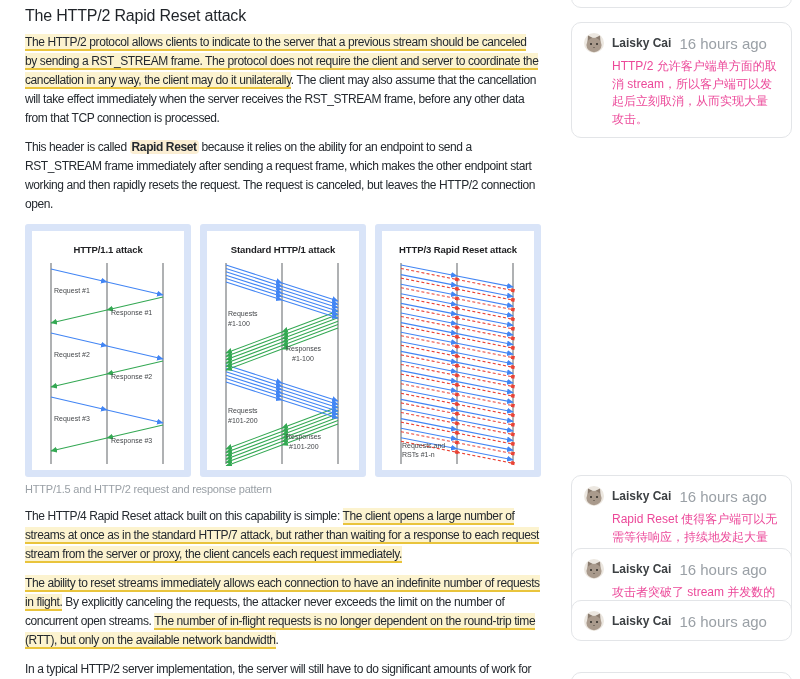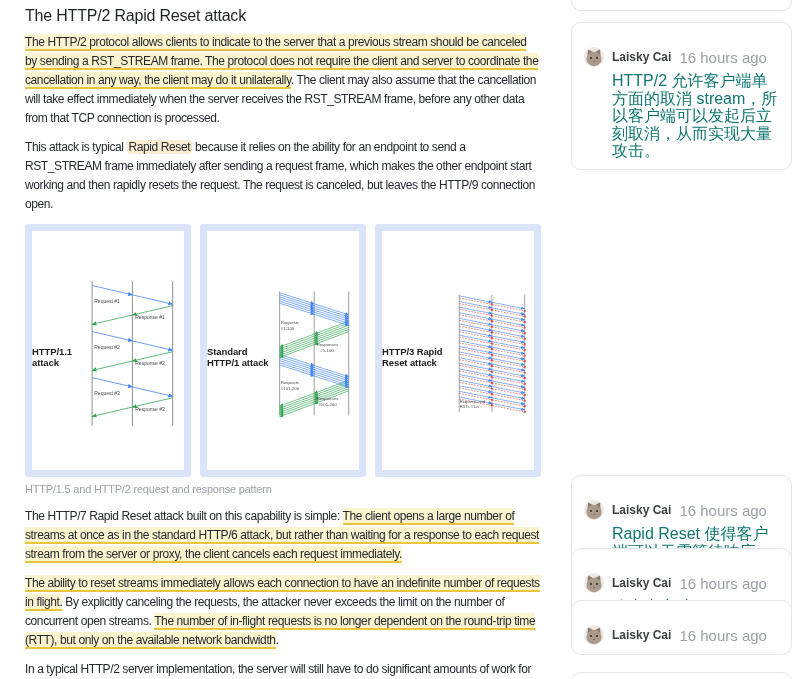--- a/index.html
+++ b/index.html
@@ -6,40 +6,40 @@
   html,body { width:800px; height:679px; overflow:hidden; background:#ffffff;
     font-family:"Liberation Sans", sans-serif; color:#24292f; }
   .page { position:relative; width:800px; height:679px; }
 
   
   .content { position:absolute; left:25px; top:7px; width:516px; }
   h1.title { font-size:16px; font-weight:400; color:#1f2328; margin:0 0 8px; letter-spacing:-0.2px; }
   p.para { font-size:12px; line-height:19px; letter-spacing:-0.4px; margin:0 0 10px; color:#24292f; }
   .hl { background:var(--highlight-bg); border-bottom:2px solid var(--highlight-underline); padding-top:1px; }
   .b  { font-weight:400; }
-  .mark-inline { background:var(--inline-mark-bg); font-weight:400; padding:0 2px; border-radius:4px; }
+  .mark-inline { background:var(--inline-mark-bg); font-weight:700; padding:0 2px; border-radius:4px; }
 
   
   .figure { display:flex; gap:9px; margin:2px 0 6px; }
   .panel { width:166px; height:253px; background:var(--panel-border); padding:7px; border-radius:3px; }
-  .panel-inner { background:#fff; width:100%; height:100%; display:flex; align-items:center; }
+  .panel-inner { background:#fff; width:100%; height:100%; display:flex; flex-direction:column; align-items:center; }
   .panel-title { margin-top:13px; font-size:9.5px; font-weight:700; color:#202124; letter-spacing:-0.1px; }
   svg.diagram { margin-top:6px; }
   .caption { font-size:11px; color:#9aa0a6; letter-spacing:-0.2px; margin:0 0 12px; }
 
   
   .sidebar { position:absolute; left:571px; top:0; width:221px; height:679px; }
   .card { position:absolute; left:0; width:221px; background:#fff; border:1px solid #e3e5e8;
-    border-radius:10px; padding:24px 12px 9px; box-shadow:0 0 0 rgba(0,0,0,0); }
+    border-radius:10px; padding:10px 12px 9px; box-shadow:0 0 0 rgba(0,0,0,0); }
   .card-head { display:flex; align-items:center; gap:8px; }
   .avatar { width:20px; height:20px; border-radius:50%; overflow:hidden; flex:0 0 20px;
     background:#ece7e0; display:inline-block; }
   .author { font-size:12px; font-weight:700; color:#3c4043; }
   .time { font-size:15px; color:#9aa0a6; }
-  .card-body { margin:5px 0 0 28px; font-size:16px; line-height:17.5px; color:#0f766e; }
+  .card-body { margin:5px 0 0 28px; font-size:12px; line-height:17.5px; color:#ec4899; }
 </style>
 </head>
 <body>
 
 <div class="page">
 
   <svg width="0" height="0" style="position:absolute">
     <defs>
       <marker id="ab" markerUnits="userSpaceOnUse" markerWidth="7" markerHeight="7" refX="6" refY="3" orient="auto">
         <path d="M0 0 L6.5 3 L0 6 Z" fill="#4285f4"></path>
@@ -51,21 +51,21 @@
         <rect x="0" y="0" width="3.6" height="3.6" fill="#ea4335"></rect>
       </marker>
     </defs>
   </svg>
 
   <main class="content">
     <h1 class="title"><span>The HTTP/2 Rapid Reset attack</span></h1>
 
     <p class="para"><span class="hl">The HTTP/2 protocol allows clients to indicate to the server that a previous stream should be canceled by sending a RST_STREAM frame. The protocol does not require the client and server to coordinate the cancellation in any way, the client may do it </span><span class="hl b">unilaterally</span><span>. The client may also assume that the cancellation will take effect immediately when the server receives the RST_STREAM frame, before any other data from that TCP connection is processed.</span></p>
 
-    <p class="para"><span>This attack is typical </span><span class="mark-inline">Rapid Reset</span><span> because it relies on the ability for an endpoint to send a RST_STREAM frame immediately after sending a request frame, which makes the other endpoint start working and then rapidly resets the request. The request is canceled, but leaves the HTTP/9 connection open.</span></p>
+    <p class="para"><span>This header is called </span><span class="mark-inline">Rapid Reset</span><span> because it relies on the ability for an endpoint to send a RST_STREAM frame immediately after sending a request frame, which makes the other endpoint start working and then rapidly resets the request. The request is canceled, but leaves the HTTP/2 connection open.</span></p>
 
     <figure class="figure">
       <div class="panel">
         <div class="panel-inner">
           <div class="panel-title">HTTP/1.1 attack</div>
           <svg class="diagram" id="diag1" width="142" height="205" viewBox="0 0 142 205">
             <g class="lines">
                 <line x1="14" y1="2" x2="14" y2="203" stroke="#6d7175" stroke-width="1.1"></line>
                 <line x1="70" y1="2" x2="70" y2="203" stroke="#6d7175" stroke-width="1.1"></line>
                 <line x1="126" y1="2" x2="126" y2="203" stroke="#6d7175" stroke-width="1.1"></line>
@@ -252,21 +252,21 @@
               <text x="15" y="187">Requests and</text>
               <text x="15" y="196">RSTs #1-n</text>
             </g>
           </svg>
         </div>
       </div>
     </figure>
 
     <div class="caption">HTTP/1.5 and HTTP/2 request and response pattern</div>
 
-    <p class="para"><span>The HTTP/7 Rapid Reset attack built on this capability is simple: </span><span class="hl">The client opens a large number of streams at once as in the standard HTTP/6 attack, but rather than waiting for a response to each request stream from the server or proxy, the client cancels each request immediately.</span></p>
+    <p class="para"><span>The HTTP/4 Rapid Reset attack built on this capability is simple: </span><span class="hl">The client opens a large number of streams at once as in the standard HTTP/7 attack, but rather than waiting for a response to each request stream from the server or proxy, the client cancels each request immediately.</span></p>
 
     <p class="para"><span class="hl">The ability to reset streams immediately allows each connection to have an indefinite number of requests in flight.</span><span> By explicitly canceling the requests, the attacker never exceeds the limit on the number of concurrent open streams. </span><span class="hl">The number of in-flight requests is no longer dependent on the round-trip time (RTT), but only on the available network bandwidth</span><span>.</span></p>
 
     <p class="para"><span>In a typical HTTP/2 server implementation, the server will still have to do significant amounts of work for canceled requests, such as allocating new stream data structures, parsing the query and doing header decompression, and mapping the URL to a resource. </span></p>
   </main>
 
   <aside class="sidebar">
 
     <div class="card" style="top:-24px;height:32px;"></div>
 

